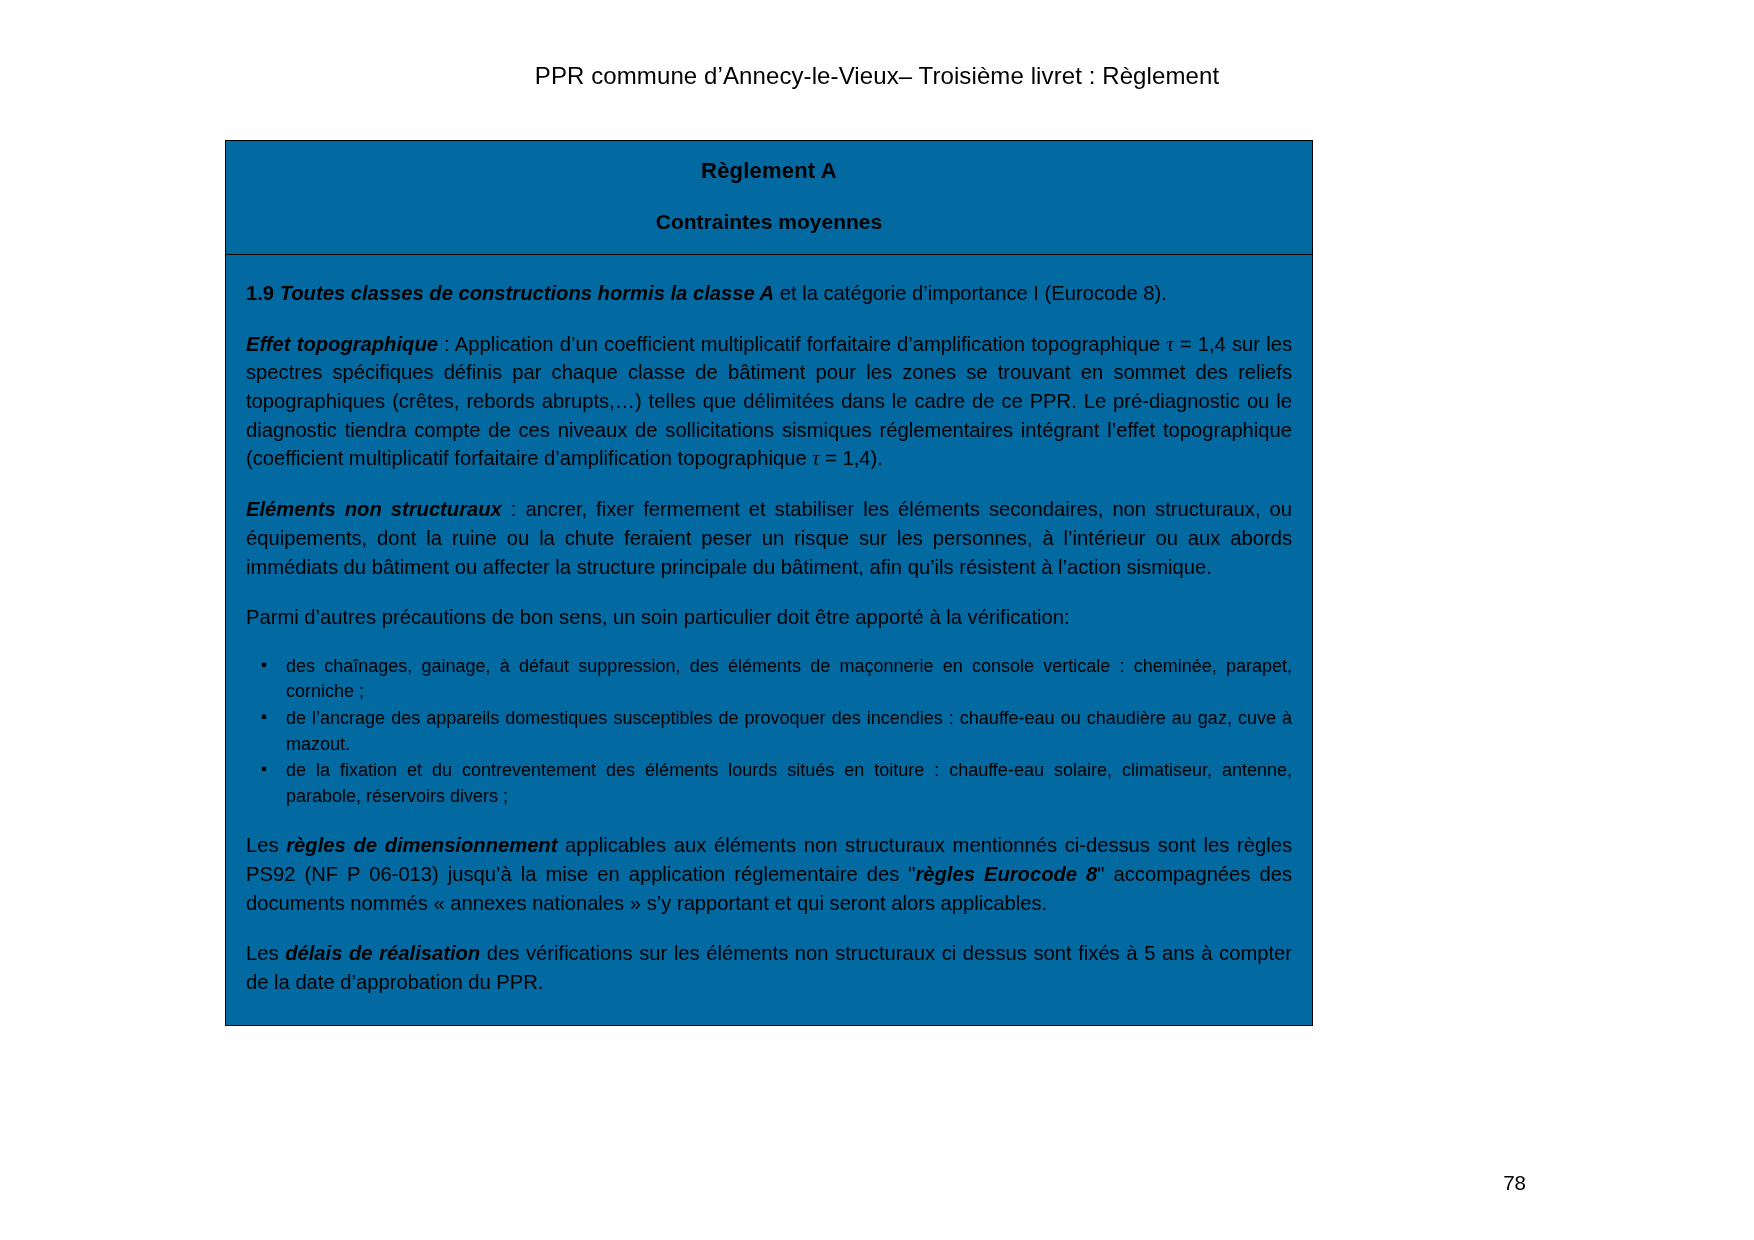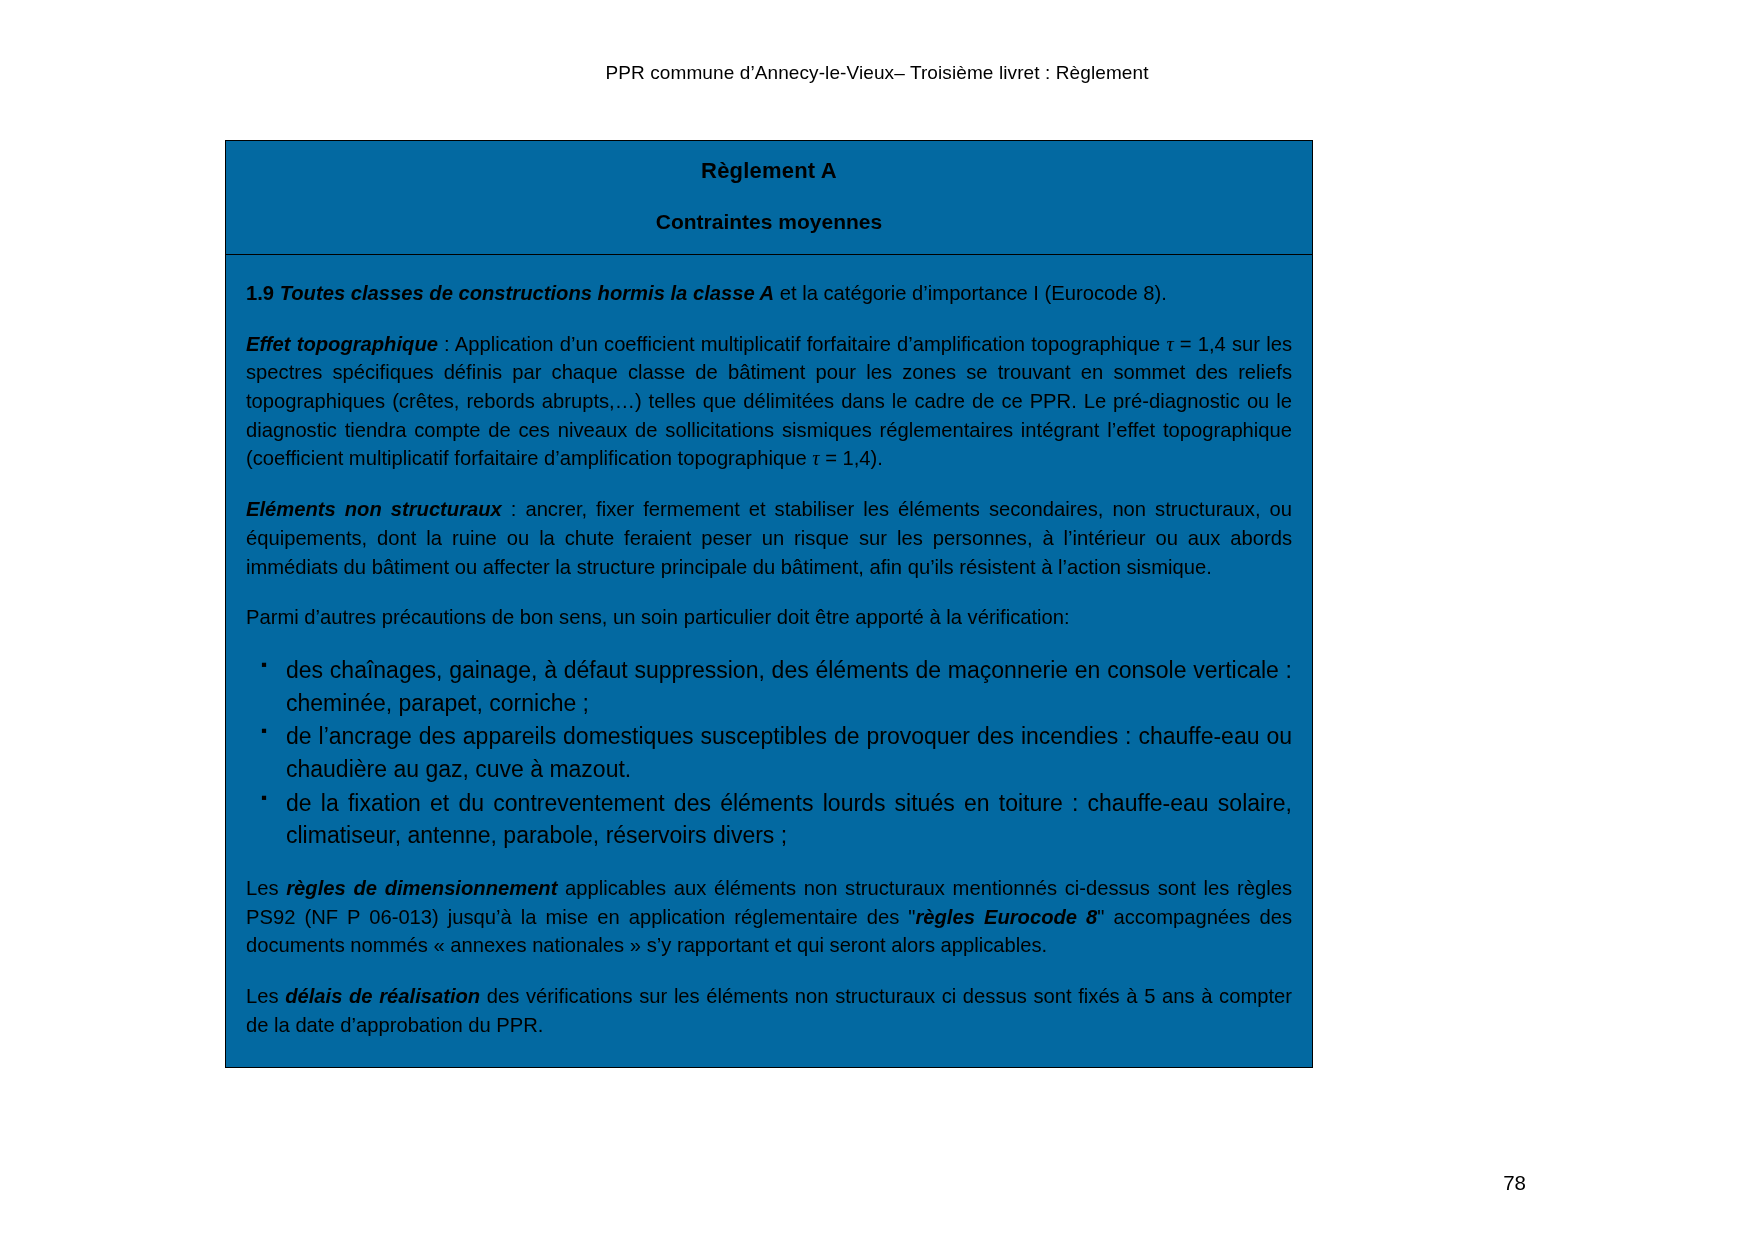--- a/index.html
+++ b/index.html
@@ -20,21 +20,21 @@
     width: 1754px;
     height: 1240px;
     box-sizing: border-box;
   }
   .header {
     position: absolute;
     top: 62px;
     left: 0;
     width: 100%;
     text-align: center;
-    font-size: 19px;
+    font-size: 24px;
     letter-spacing: 0.1px;
   }
   .frame {
     position: absolute;
     left: 225px;
     top: 140px;
     width: 1088px;
     border: 1.6px solid #000000;
     box-sizing: border-box;
     background: #0369a1;
@@ -74,21 +74,21 @@
   }
   .bold { font-weight: bold; }
   .bolditalic { font-weight: bold; font-style: italic; }
   ul.bullets {
     list-style: none;
     margin: 0 0 22px 0;
     padding: 0;
   }
   ul.bullets li {
     position: relative;
-    font-size: 23px;
+    font-size: 18px;
     line-height: 1.42;
     text-align: justify;
     padding-left: 40px;
     margin-bottom: 1px;
   }
   ul.bullets li::before {
     content: "\25AA";
     position: absolute;
     left: 15px;
     top: -1px;

